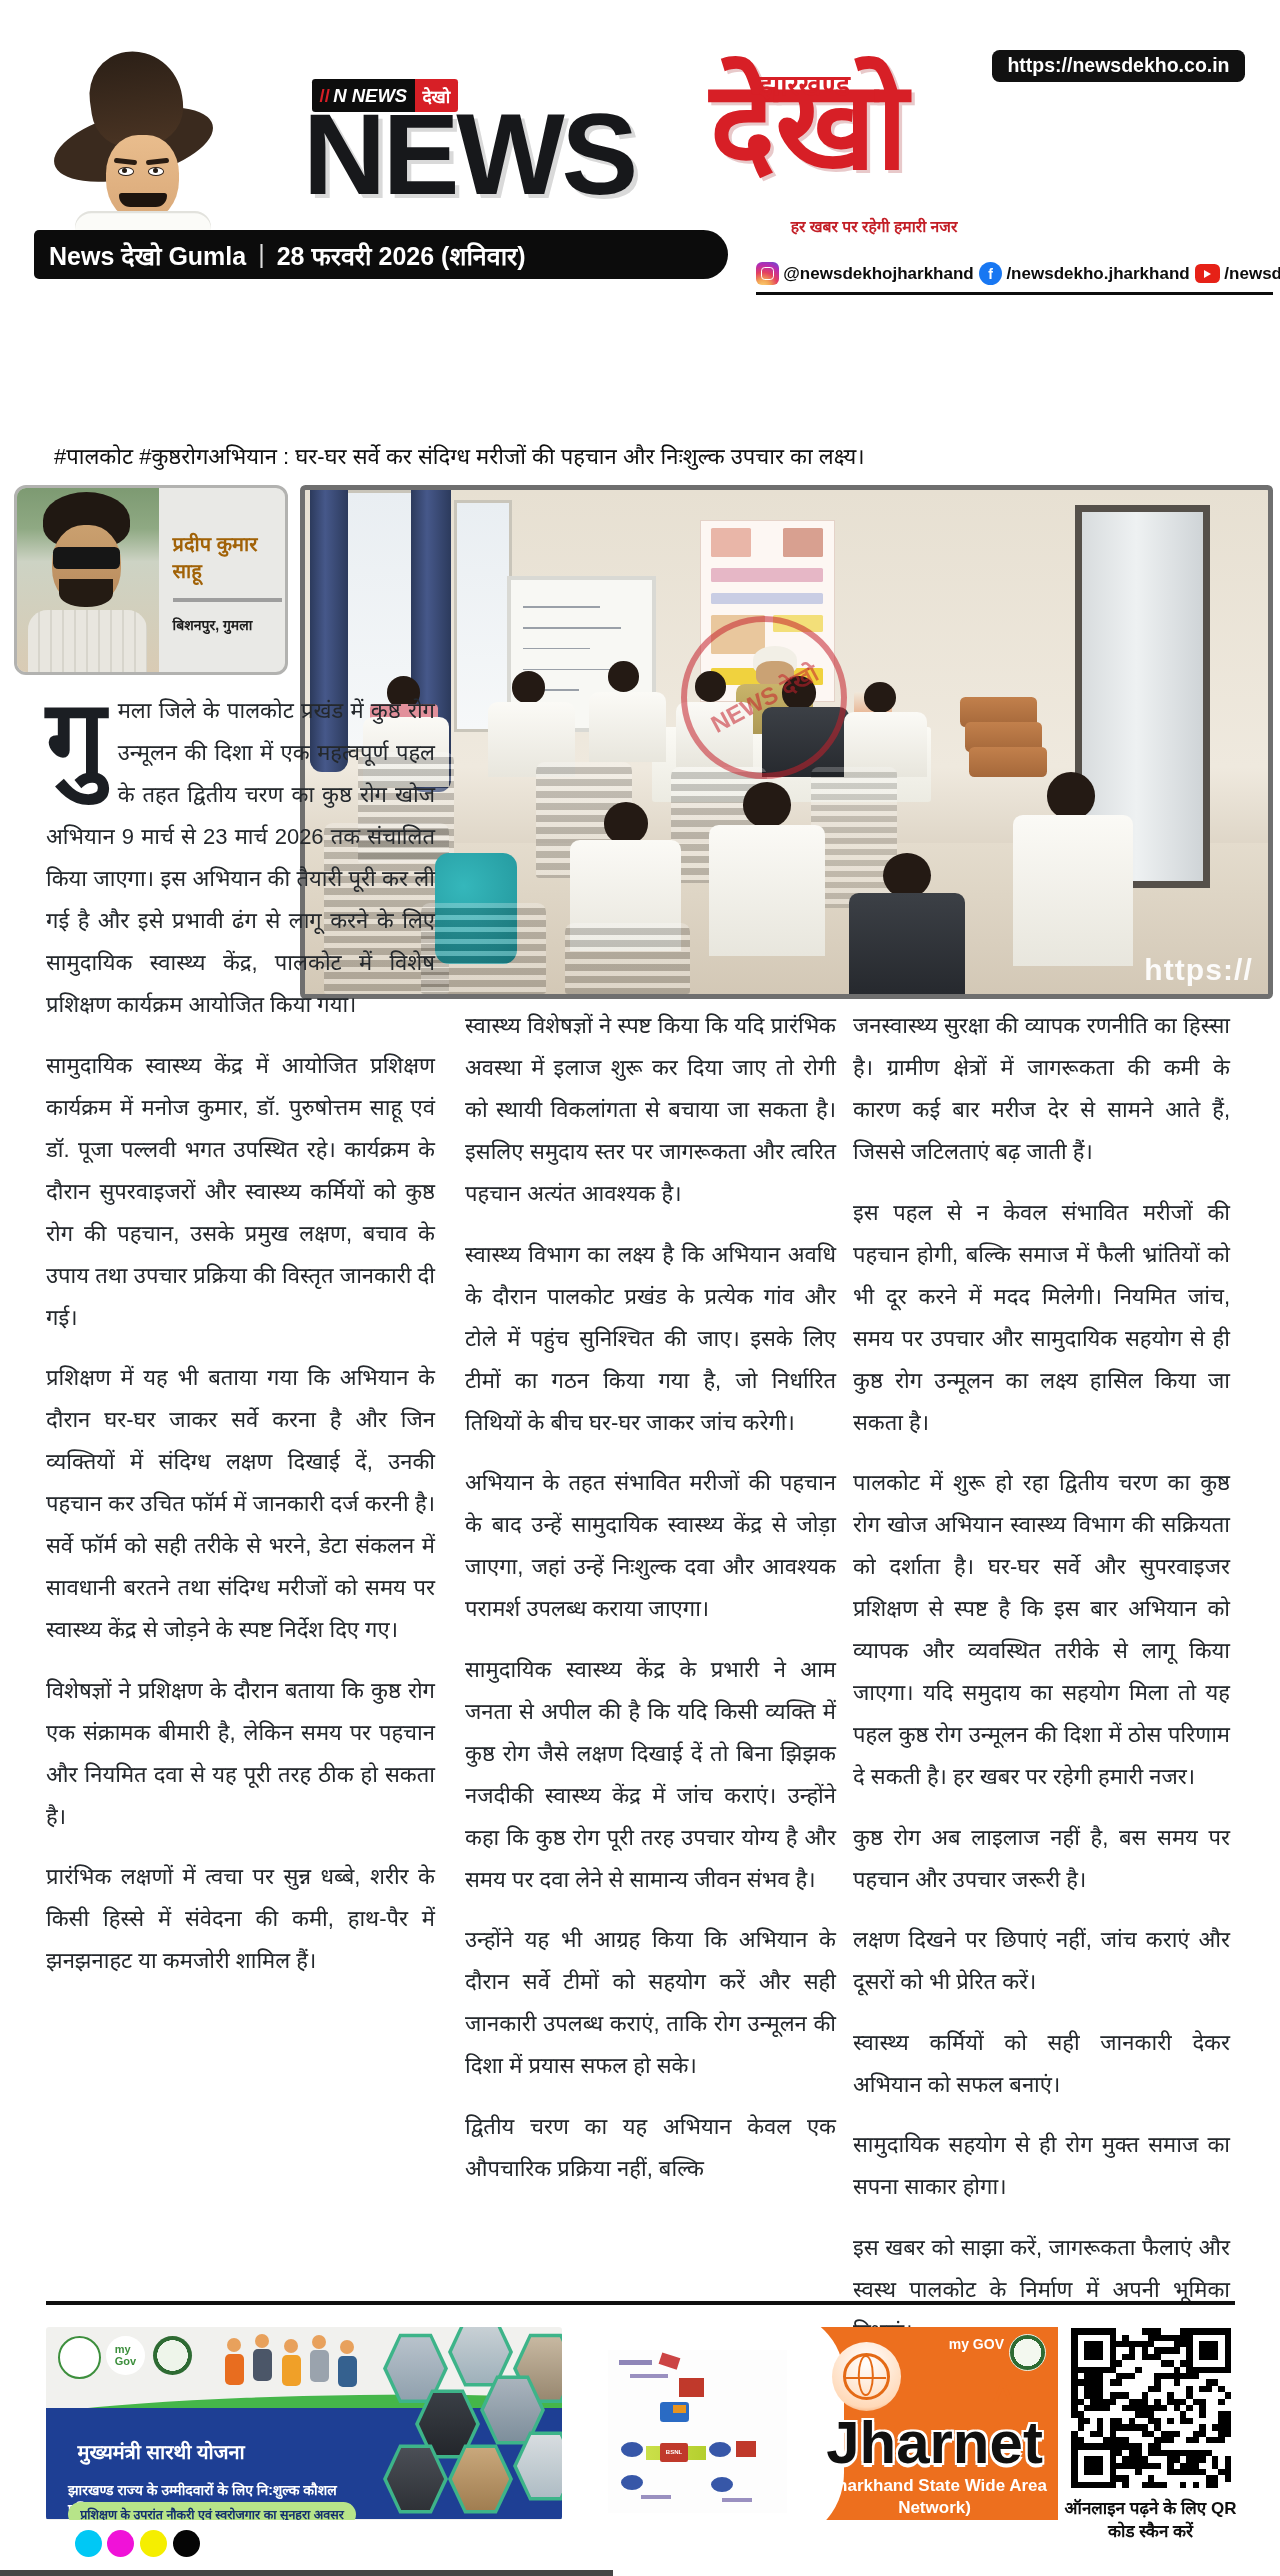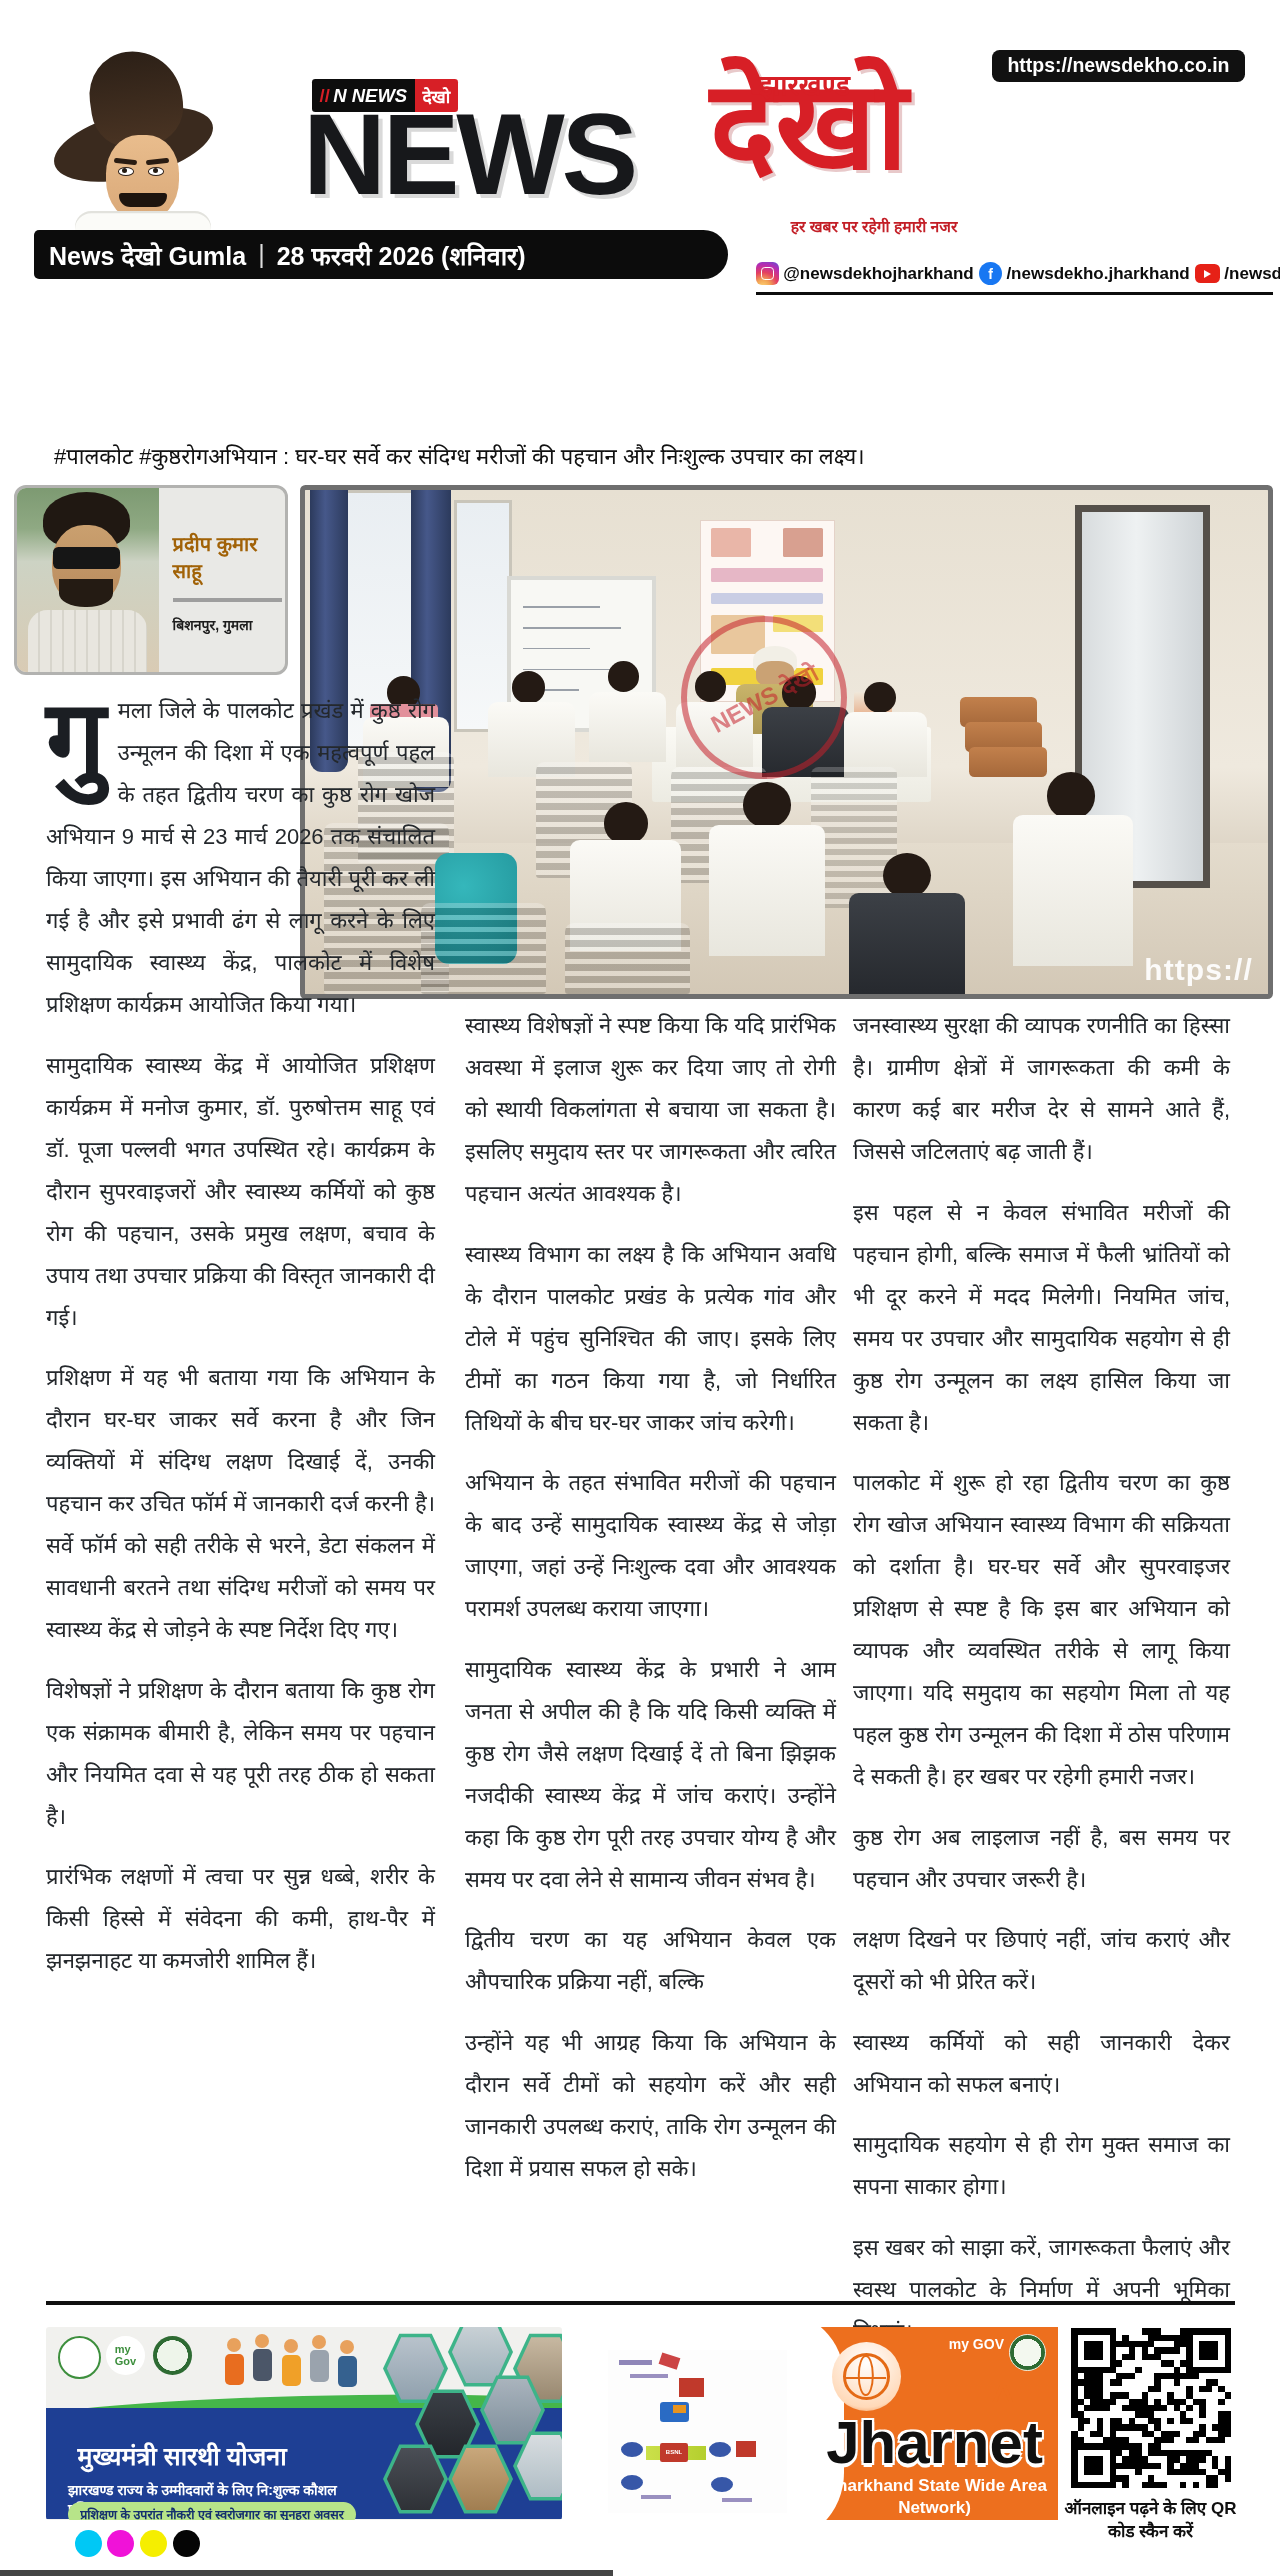--- a/index.html
+++ b/index.html
@@ -89,21 +89,21 @@
   .col-left{left:46px;top:690px;width:389px;}
   .col-mid{left:465px;top:1005px;width:371px;}
   .col-right{left:853px;top:1005px;width:377px;}
   .dropcap{float:left;font-size:106px;line-height:81px;font-weight:800;color:#1b1e23;padding:7.6px 12px 0 0;}
   
   .divider{position:absolute;left:46px;top:2301px;width:1189px;height:3.8px;background:#101010;}
   .sarthi{position:absolute;left:46px;top:2327px;width:516px;height:193px;background:#f1f1ee;overflow:hidden;border-radius:3.3px;}
   .sarthi .blue{position:absolute;left:0;top:81px;width:100%;height:111px;background:#1e3f94;}
   .sarthi .greencurve{position:absolute;left:-33px;top:69px;width:581px;height:38px;background:#45b649;border-radius:50%;transform:rotate(-1.5deg);}
   .logo-circ{position:absolute;border-radius:50%;display:flex;align-items:center;justify-content:center;font-weight:900;}
-  .sarthi-title{position:absolute;left:31.5px;top:111px;font-size:25px;font-weight:900;color:#fff;}
+  .sarthi-title{position:absolute;left:31.5px;top:111px;font-size:20px;font-weight:900;color:#fff;}
   .sarthi-sub{position:absolute;left:22px;top:153px;width:304px;font-size:14px;font-weight:800;color:#fff;}
   .sarthi-pill{position:absolute;left:22px;top:175px;width:288px;height:25px;background:#b7e489;color:#14306e;border-radius:13px;
      font-size:12.5px;font-weight:800;display:flex;align-items:center;justify-content:center;}
   .hex{position:absolute;clip-path:polygon(25% 2%,75% 2%,100% 50%,75% 98%,25% 98%,0 50%);background:#3db489;display:flex;align-items:center;justify-content:center;}
   .hex span{display:block;width:88%;height:90%;clip-path:polygon(25% 2%,75% 2%,100% 50%,75% 98%,25% 98%,0 50%);}
   .worker{position:absolute;}
   .worker .whead{width:14px;height:14px;border-radius:50%;background:#e8a15c;margin:0 auto;}
   .worker .wbody{width:18.5px;height:31.5px;border-radius:4.9px;margin-top:1.6px;}
   .netdiag{position:absolute;left:608px;top:2350px;width:179px;height:163px;background:#fdfdfd;}
   .nd{position:absolute;}
@@ -290,22 +290,22 @@
     <p>सामुदायिक स्वास्थ्य केंद्र में आयोजित प्रशिक्षण कार्यक्रम में मनोज कुमार, डॉ. पुरुषोत्तम साहू एवं डॉ. पूजा पल्लवी भगत उपस्थित रहे। कार्यक्रम के दौरान सुपरवाइजरों और स्वास्थ्य कर्मियों को कुष्ठ रोग की पहचान, उसके प्रमुख लक्षण, बचाव के उपाय तथा उपचार प्रक्रिया की विस्तृत जानकारी दी गई।</p>
     <p>प्रशिक्षण में यह भी बताया गया कि अभियान के दौरान घर-घर जाकर सर्वे करना है और जिन व्यक्तियों में संदिग्ध लक्षण दिखाई दें, उनकी पहचान कर उचित फॉर्म में जानकारी दर्ज करनी है। सर्वे फॉर्म को सही तरीके से भरने, डेटा संकलन में सावधानी बरतने तथा संदिग्ध मरीजों को समय पर स्वास्थ्य केंद्र से जोड़ने के स्पष्ट निर्देश दिए गए।</p>
     <p>विशेषज्ञों ने प्रशिक्षण के दौरान बताया कि कुष्ठ रोग एक संक्रामक बीमारी है, लेकिन समय पर पहचान और नियमित दवा से यह पूरी तरह ठीक हो सकता है।</p>
     <p>प्रारंभिक लक्षणों में त्वचा पर सुन्न धब्बे, शरीर के किसी हिस्से में संवेदना की कमी, हाथ-पैर में झनझनाहट या कमजोरी शामिल हैं।</p>
   </div>
   <div class="col col-mid">
     <p>स्वास्थ्य विशेषज्ञों ने स्पष्ट किया कि यदि प्रारंभिक अवस्था में इलाज शुरू कर दिया जाए तो रोगी को स्थायी विकलांगता से बचाया जा सकता है। इसलिए समुदाय स्तर पर जागरूकता और त्वरित पहचान अत्यंत आवश्यक है।</p>
     <p>स्वास्थ्य विभाग का लक्ष्य है कि अभियान अवधि के दौरान पालकोट प्रखंड के प्रत्येक गांव और टोले में पहुंच सुनिश्चित की जाए। इसके लिए टीमों का गठन किया गया है, जो निर्धारित तिथियों के बीच घर-घर जाकर जांच करेगी।</p>
     <p>अभियान के तहत संभावित मरीजों की पहचान के बाद उन्हें सामुदायिक स्वास्थ्य केंद्र से जोड़ा जाएगा, जहां उन्हें निःशुल्क दवा और आवश्यक परामर्श उपलब्ध कराया जाएगा।</p>
     <p>सामुदायिक स्वास्थ्य केंद्र के प्रभारी ने आम जनता से अपील की है कि यदि किसी व्यक्ति में कुष्ठ रोग जैसे लक्षण दिखाई दें तो बिना झिझक नजदीकी स्वास्थ्य केंद्र में जांच कराएं। उन्होंने कहा कि कुष्ठ रोग पूरी तरह उपचार योग्य है और समय पर दवा लेने से सामान्य जीवन संभव है।</p>
+    <p>उन्होंने यह भी आग्रह किया कि अभियान के दौरान सर्वे टीमों को सहयोग करें और सही जानकारी उपलब्ध कराएं, ताकि रोग उन्मूलन की दिशा में प्रयास सफल हो सके।</p>
     <p>द्वितीय चरण का यह अभियान केवल एक औपचारिक प्रक्रिया नहीं, बल्कि</p>
-    <p>उन्होंने यह भी आग्रह किया कि अभियान के दौरान सर्वे टीमों को सहयोग करें और सही जानकारी उपलब्ध कराएं, ताकि रोग उन्मूलन की दिशा में प्रयास सफल हो सके।</p>
   </div>
   <div class="col col-right">
     <p>जनस्वास्थ्य सुरक्षा की व्यापक रणनीति का हिस्सा है। ग्रामीण क्षेत्रों में जागरूकता की कमी के कारण कई बार मरीज देर से सामने आते हैं, जिससे जटिलताएं बढ़ जाती हैं।</p>
     <p>इस पहल से न केवल संभावित मरीजों की पहचान होगी, बल्कि समाज में फैली भ्रांतियों को भी दूर करने में मदद मिलेगी। नियमित जांच, समय पर उपचार और सामुदायिक सहयोग से ही कुष्ठ रोग उन्मूलन का लक्ष्य हासिल किया जा सकता है।</p>
     <p>पालकोट में शुरू हो रहा द्वितीय चरण का कुष्ठ रोग खोज अभियान स्वास्थ्य विभाग की सक्रियता को दर्शाता है। घर-घर सर्वे और सुपरवाइजर प्रशिक्षण से स्पष्ट है कि इस बार अभियान को व्यापक और व्यवस्थित तरीके से लागू किया जाएगा। यदि समुदाय का सहयोग मिला तो यह पहल कुष्ठ रोग उन्मूलन की दिशा में ठोस परिणाम दे सकती है। हर खबर पर रहेगी हमारी नजर।</p>
     <p>कुष्ठ रोग अब लाइलाज नहीं है, बस समय पर पहचान और उपचार जरूरी है।</p>
     <p>लक्षण दिखने पर छिपाएं नहीं, जांच कराएं और दूसरों को भी प्रेरित करें।</p>
     <p>स्वास्थ्य कर्मियों को सही जानकारी देकर अभियान को सफल बनाएं।</p>
     <p>सामुदायिक सहयोग से ही रोग मुक्त समाज का सपना साकार होगा।</p>
     <p>इस खबर को साझा करें, जागरूकता फैलाएं और स्वस्थ पालकोट के निर्माण में अपनी भूमिका निभाएं।</p>

